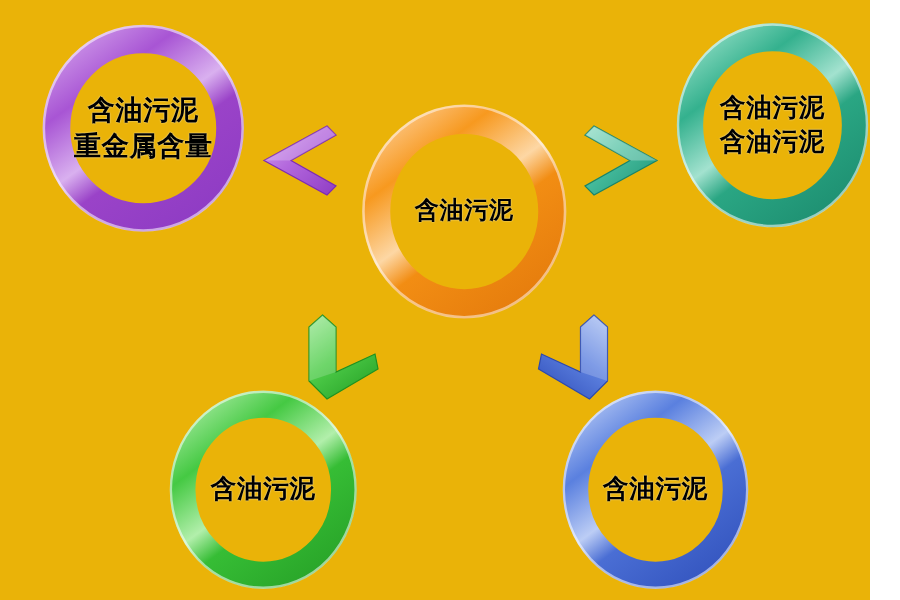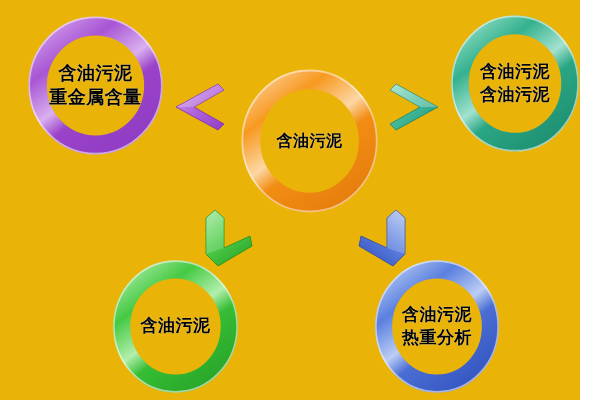--- a/index.html
+++ b/index.html
@@ -226,17 +226,16 @@
           <stop offset="48%" stop-color="#bccdf5"></stop>
           <stop offset="62%" stop-color="#4a6ed4"></stop>
           <stop offset="100%" stop-color="#3556c0"></stop>
         </linearGradient>
       </defs>
       <circle cx="50" cy="50" r="41" fill="none" stroke="url(#gradRingBlue)" stroke-width="13"></circle>
       <circle cx="50" cy="50" r="47" fill="none" stroke="#ffffff" stroke-width="1.2" opacity="0.55"></circle>
     </svg>
     <div class="ring-label">
       <span class="line">含油污泥</span>
-      <span class="line">热重分析</span>
     </div>
   </div>
 
 </div>
 
 </body></html>

